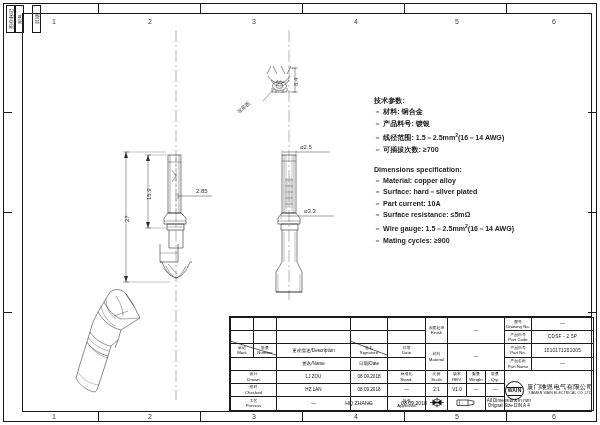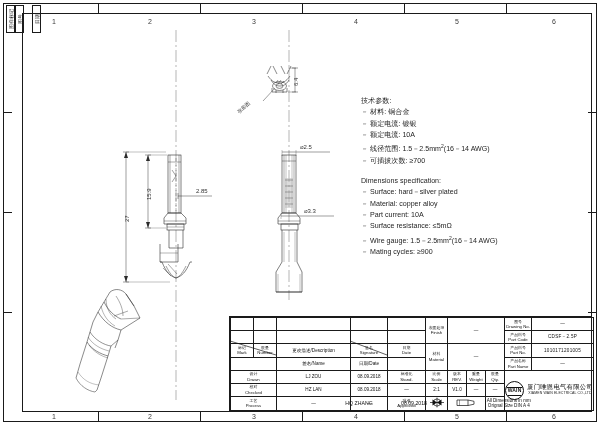--- a/index.html
+++ b/index.html
@@ -66,26 +66,27 @@
     color: #333;
     font-family: "Liberation Sans", sans-serif;
     white-space: nowrap;
   }
   .dimtext.rot { transform: rotate(-90deg); transform-origin: left top; }
   .dimtext.diag { transform: rotate(-42deg); transform-origin: left top; }
 
   
   .spec {
     position: absolute;
-    left: 361px; top: 96px;
+    left: 374px; top: 96px;
     width: 215px;
     font-size: 7.1px;
     line-height: 11.3px;
     color: #1e1e1e;
     font-family: "Liberation Sans", sans-serif;
+    font-weight: bold;
   }
   .spec .hdr { margin-bottom: 0px; }
   .spec .gap { height: 9px; }
   .spec sup { font-size: 5px; vertical-align: super; }
 
   
   #titleblock {
     position: absolute;
     left: 229px; top: 316px;
     width: 363px; height: 96px;
@@ -326,28 +327,27 @@
   <div class="dimtext rot" style="left:146px;top:200px;">15.9</div>
   <div class="dimtext" style="left:196px;top:188px;">2.85</div>
   <div class="dimtext" style="left:300px;top:143px;">⌀2.5</div>
   <div class="dimtext" style="left:304px;top:207px;">⌀3.3</div>
   <div class="dimtext rot" style="left:293px;top:86px;">6.4</div>
   <div class="dimtext diag" style="left:236px;top:110px;font-size:5px;">张節图</div>
 
   <div class="spec">
     <div class="hdr">技术参数:</div>
     <div>－ 材料:  铜合金</div>
-    <div>－ 额定电流:  镀银</div>
-    <div>－ 额定电流:  10A</div>
+    <div>－ 产品料号:  镀银</div>
     <div>－ 线径范围:  1.5－2.5mm<sup>2</sup>(16－14 AWG)</div>
     <div>－ 可插拔次数:  ≥700</div>
     <div class="gap"></div>
     <div class="hdr">Dimensions specification:</div>
+    <div>－ Material: copper alloy</div>
     <div>－ Surface: hard－silver plated</div>
-    <div>－ Material: copper alloy</div>
     <div>－ Part current: 10A</div>
     <div>－ Surface resistance:  ≤5mΩ</div>
     <div>－ Wire gauge: 1.5－2.5mm<sup>2</sup>(16－14 AWG)</div>
     <div>－ Mating cycles:  ≥900</div>
   </div>
 
   <div id="titleblock">
     <table>
       <colgroup>
         <col style="width:23px">

